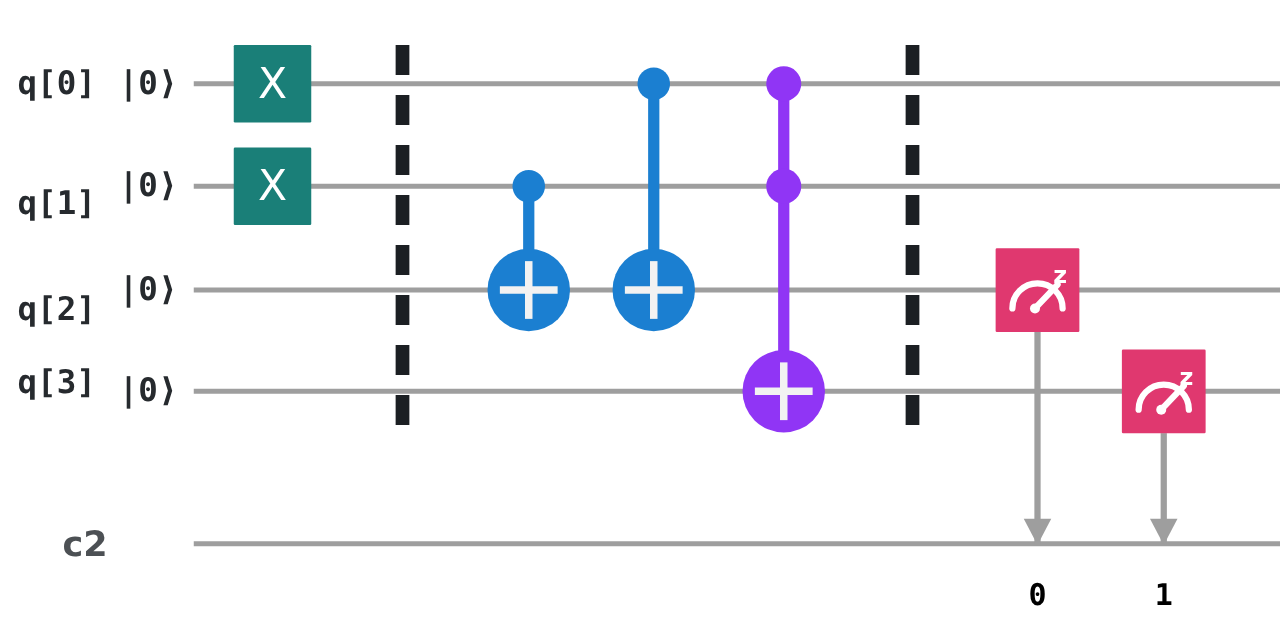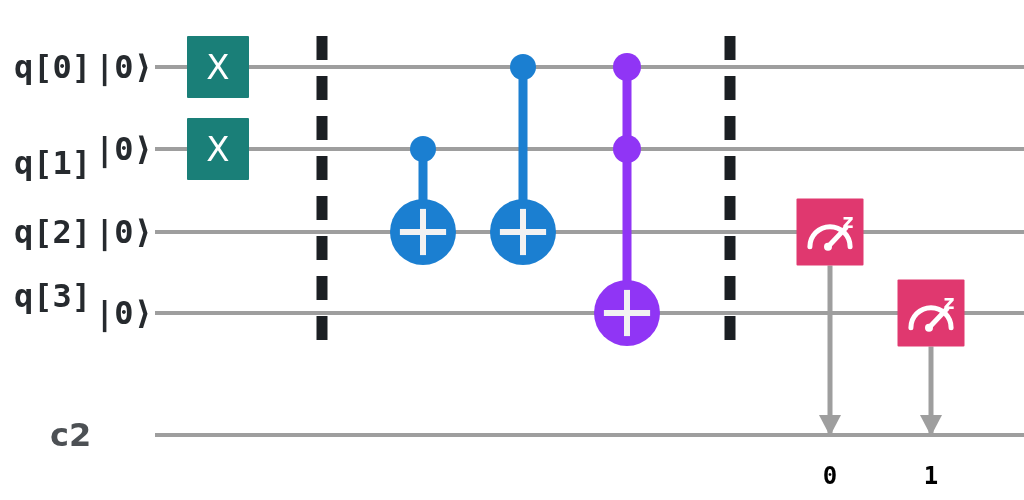--- a/index.html
+++ b/index.html
@@ -20,29 +20,29 @@
     height: 500px;
     background: #ffffff;
   }
   .qubit-label, .clbit-label, .clbit-index {
     position: absolute;
     white-space: pre;
     user-select: none;
   }
   .qubit-label {
     font-family: "DejaVu Sans Mono", monospace;
-    font-size: 32px;
+    font-size: 26px;
     font-weight: 700;
     color: #262a2e;
     letter-spacing: 0px;
     transform: translate(0, -50%);
   }
   .clbit-label {
     font-family: "DejaVu Sans", sans-serif;
-    font-size: 32px;
+    font-size: 28px;
     font-weight: 700;
     color: #4c5054;
     transform: translate(0, -50%);
   }
   .clbit-index {
     font-family: "DejaVu Sans Mono", monospace;
     font-size: 24px;
     font-weight: 700;
     color: #000000;
     transform: translate(-50%, 0);
@@ -133,21 +133,21 @@
         <line x1="928.99" y1="327.74" x2="947.08" y2="308.64500000000004" stroke="#ffffff" stroke-width="5" stroke-linecap="round"></line>
         <circle cx="928.99" cy="327.74" r="4" fill="#ffffff"></circle>
         <text x="949.09" y="301.61" fill="#ffffff" font-family="&quot;DejaVu Sans&quot;, sans-serif" font-size="19" font-weight="bold" text-anchor="middle" dominant-baseline="central">z</text>
       </g>
     </svg>
   <div id="text-layer">
       <div class="qubit-label" style="left: 14px; top: 67px;">q[0]</div>
       <div class="qubit-label" style="left: 95px; top: 67px;">|0⟩</div>
       <div class="qubit-label" style="left: 14px; top: 163px;">q[1]</div>
       <div class="qubit-label" style="left: 95px; top: 149px;">|0⟩</div>
-      <div class="qubit-label" style="left: 14px; top: 232px;">q[2]</div>
+      <div class="qubit-label" style="left: 14px; top: 248px;">q[2]</div>
       <div class="qubit-label" style="left: 95px; top: 232px;">|0⟩</div>
-      <div class="qubit-label" style="left: 14px; top: 296px;">q[3]</div>
+      <div class="qubit-label" style="left: 14px; top: 306px;">q[3]</div>
       <div class="qubit-label" style="left: 95px; top: 313px;">|0⟩</div>
       <div class="clbit-label" style="left: 50px; top: 435px;">c2</div>
       <div class="clbit-index" style="left: 830px; top: 462px;">0</div>
       <div class="clbit-index" style="left: 931px; top: 462px;">1</div>
     </div>
 </div>
 
 </body></html>

